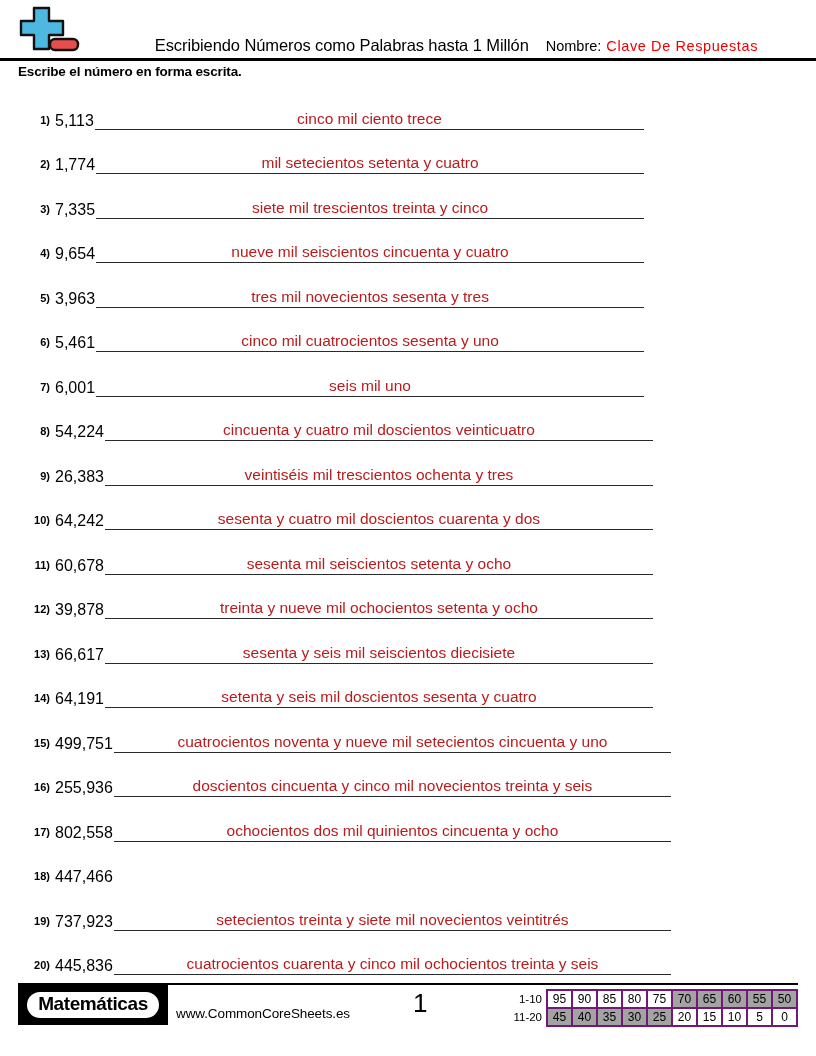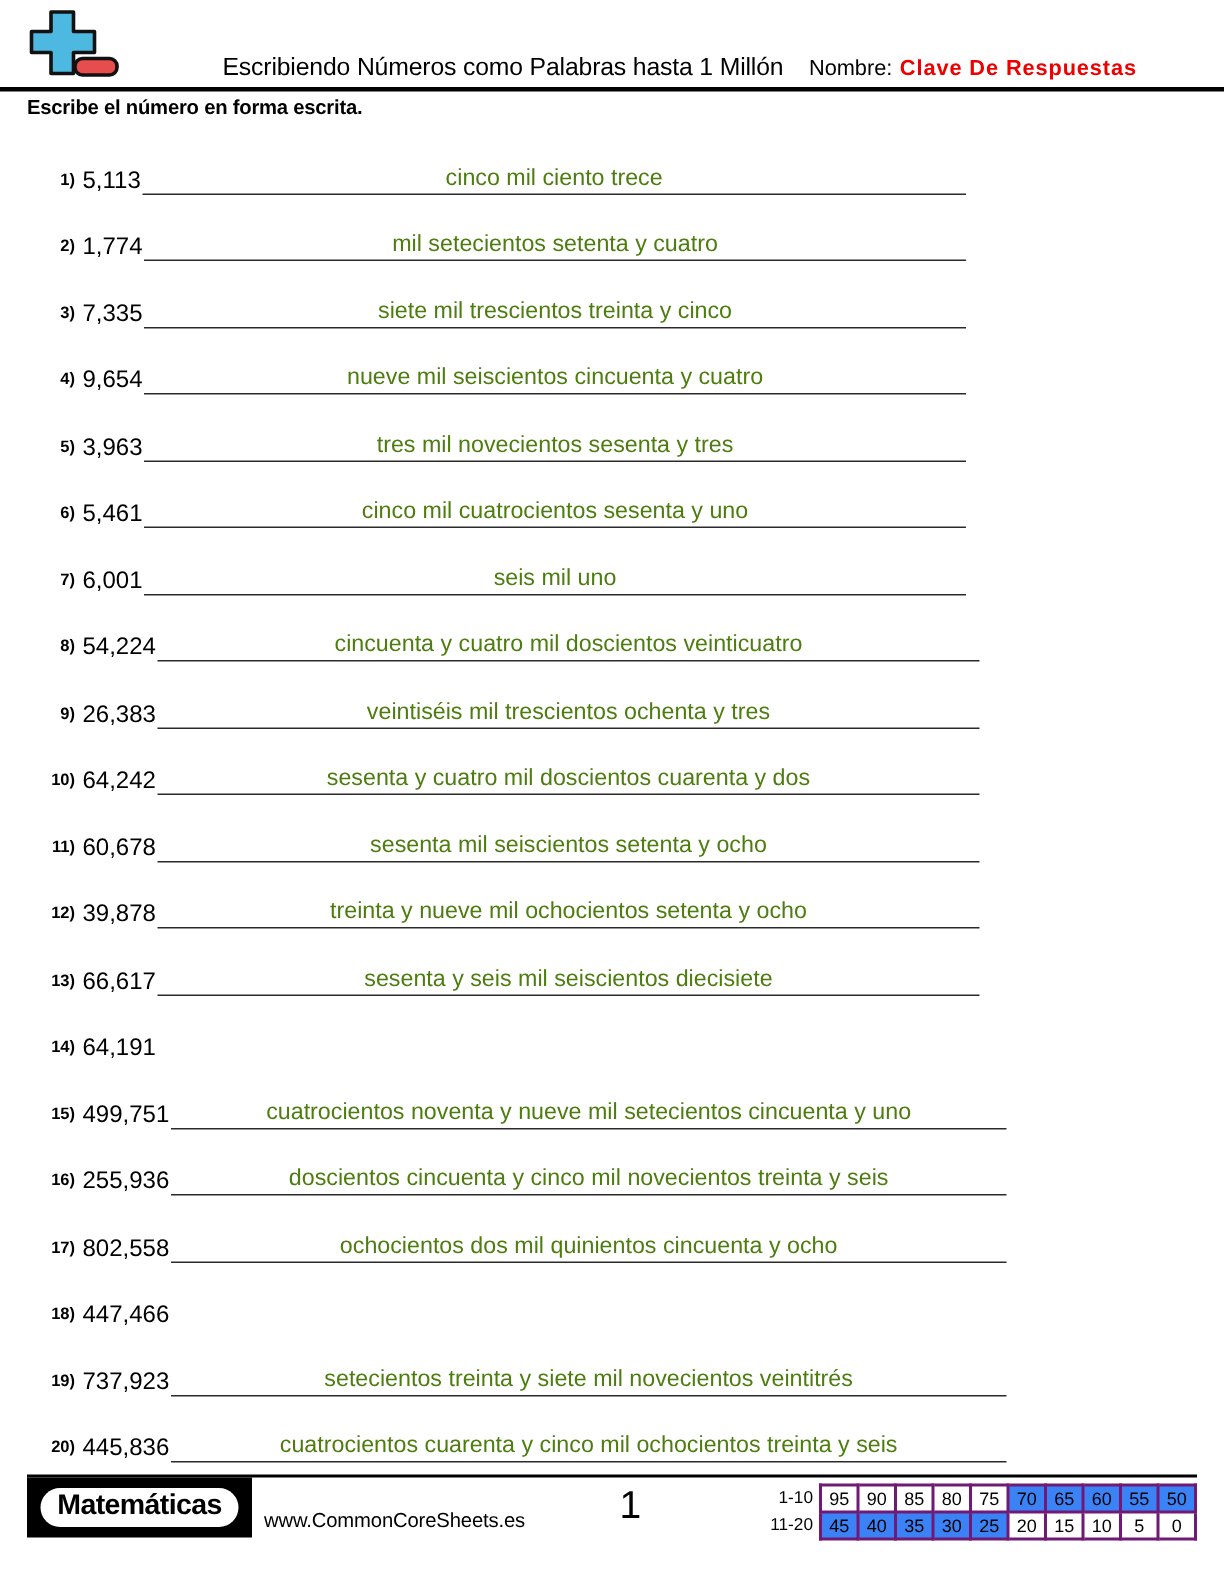--- a/index.html
+++ b/index.html
@@ -58,21 +58,21 @@
 
   .name-label {
     font-size: 14.5px;
     font-weight: 400;
     margin-left: 17px;
     white-space: nowrap;
   }
 
   .name-value {
     font-size: 14.5px;
-    font-weight: bold;
+    font-weight: normal;
     color: #ee0000;
     letter-spacing: 0.6px;
     margin-left: 5px;
     white-space: nowrap;
   }
 
   .header-rule {
     height: 3px;
     background: #000;
     margin: 0 -18px;
@@ -125,21 +125,21 @@
     border-bottom: 1.6px solid #2a2a2a;
     text-align: center;
     padding-bottom: 1px;
     margin-right: 0px;
     min-width: 10px;
     position: relative;
   }
 
   .answer-text {
     font-size: 15.5px;
-    color: #4d7c0f;
+    color: #b91c1c;
     white-space: nowrap;
     display: inline-block;
     line-height: 1.1;
   }
 
   .tail {
     flex: 0 0 auto;
   }
 
   
@@ -223,21 +223,21 @@
     font-family: "Liberation Sans", sans-serif;
   }
   .score-table td.rowlabel {
     border: none;
     width: 36px;
     text-align: right;
     padding-right: 4px;
     font-size: 11.5px;
   }
   .score-table td.hl {
-    background: #3b82f6;
+    background: #a3a3a3;
   }
 </style>
 </head>
 <body>
 
 <div class="page">
 
   <div class="header">
     <div class="logo">
       <svg width="62" height="50" viewBox="0 0 62 50" xmlns="http://www.w3.org/2000/svg">
@@ -343,20 +343,21 @@
     <div class="problem-row">
       <span class="prob-num">13)</span>
       <span class="prob-value">66,617</span>
       <span class="answer-line"><span class="answer-text">sesenta y seis mil seiscientos diecisiete</span></span>
       <span class="tail" style="width:105px"></span>
     </div>
 
     <div class="problem-row">
       <span class="prob-num">14)</span>
       <span class="prob-value">64,191</span>
+      <span class="answer-line"><span class="answer-text">setenta y seis mil doscientos sesenta y cuatro</span></span>
       <span class="tail" style="width:105px"></span>
     </div>
 
     <div class="problem-row">
       <span class="prob-num">15)</span>
       <span class="prob-value">499,751</span>
       <span class="answer-line"><span class="answer-text">cuatrocientos noventa y nueve mil setecientos cincuenta y uno</span></span>
       <span class="tail" style="width:87px"></span>
     </div>
 

